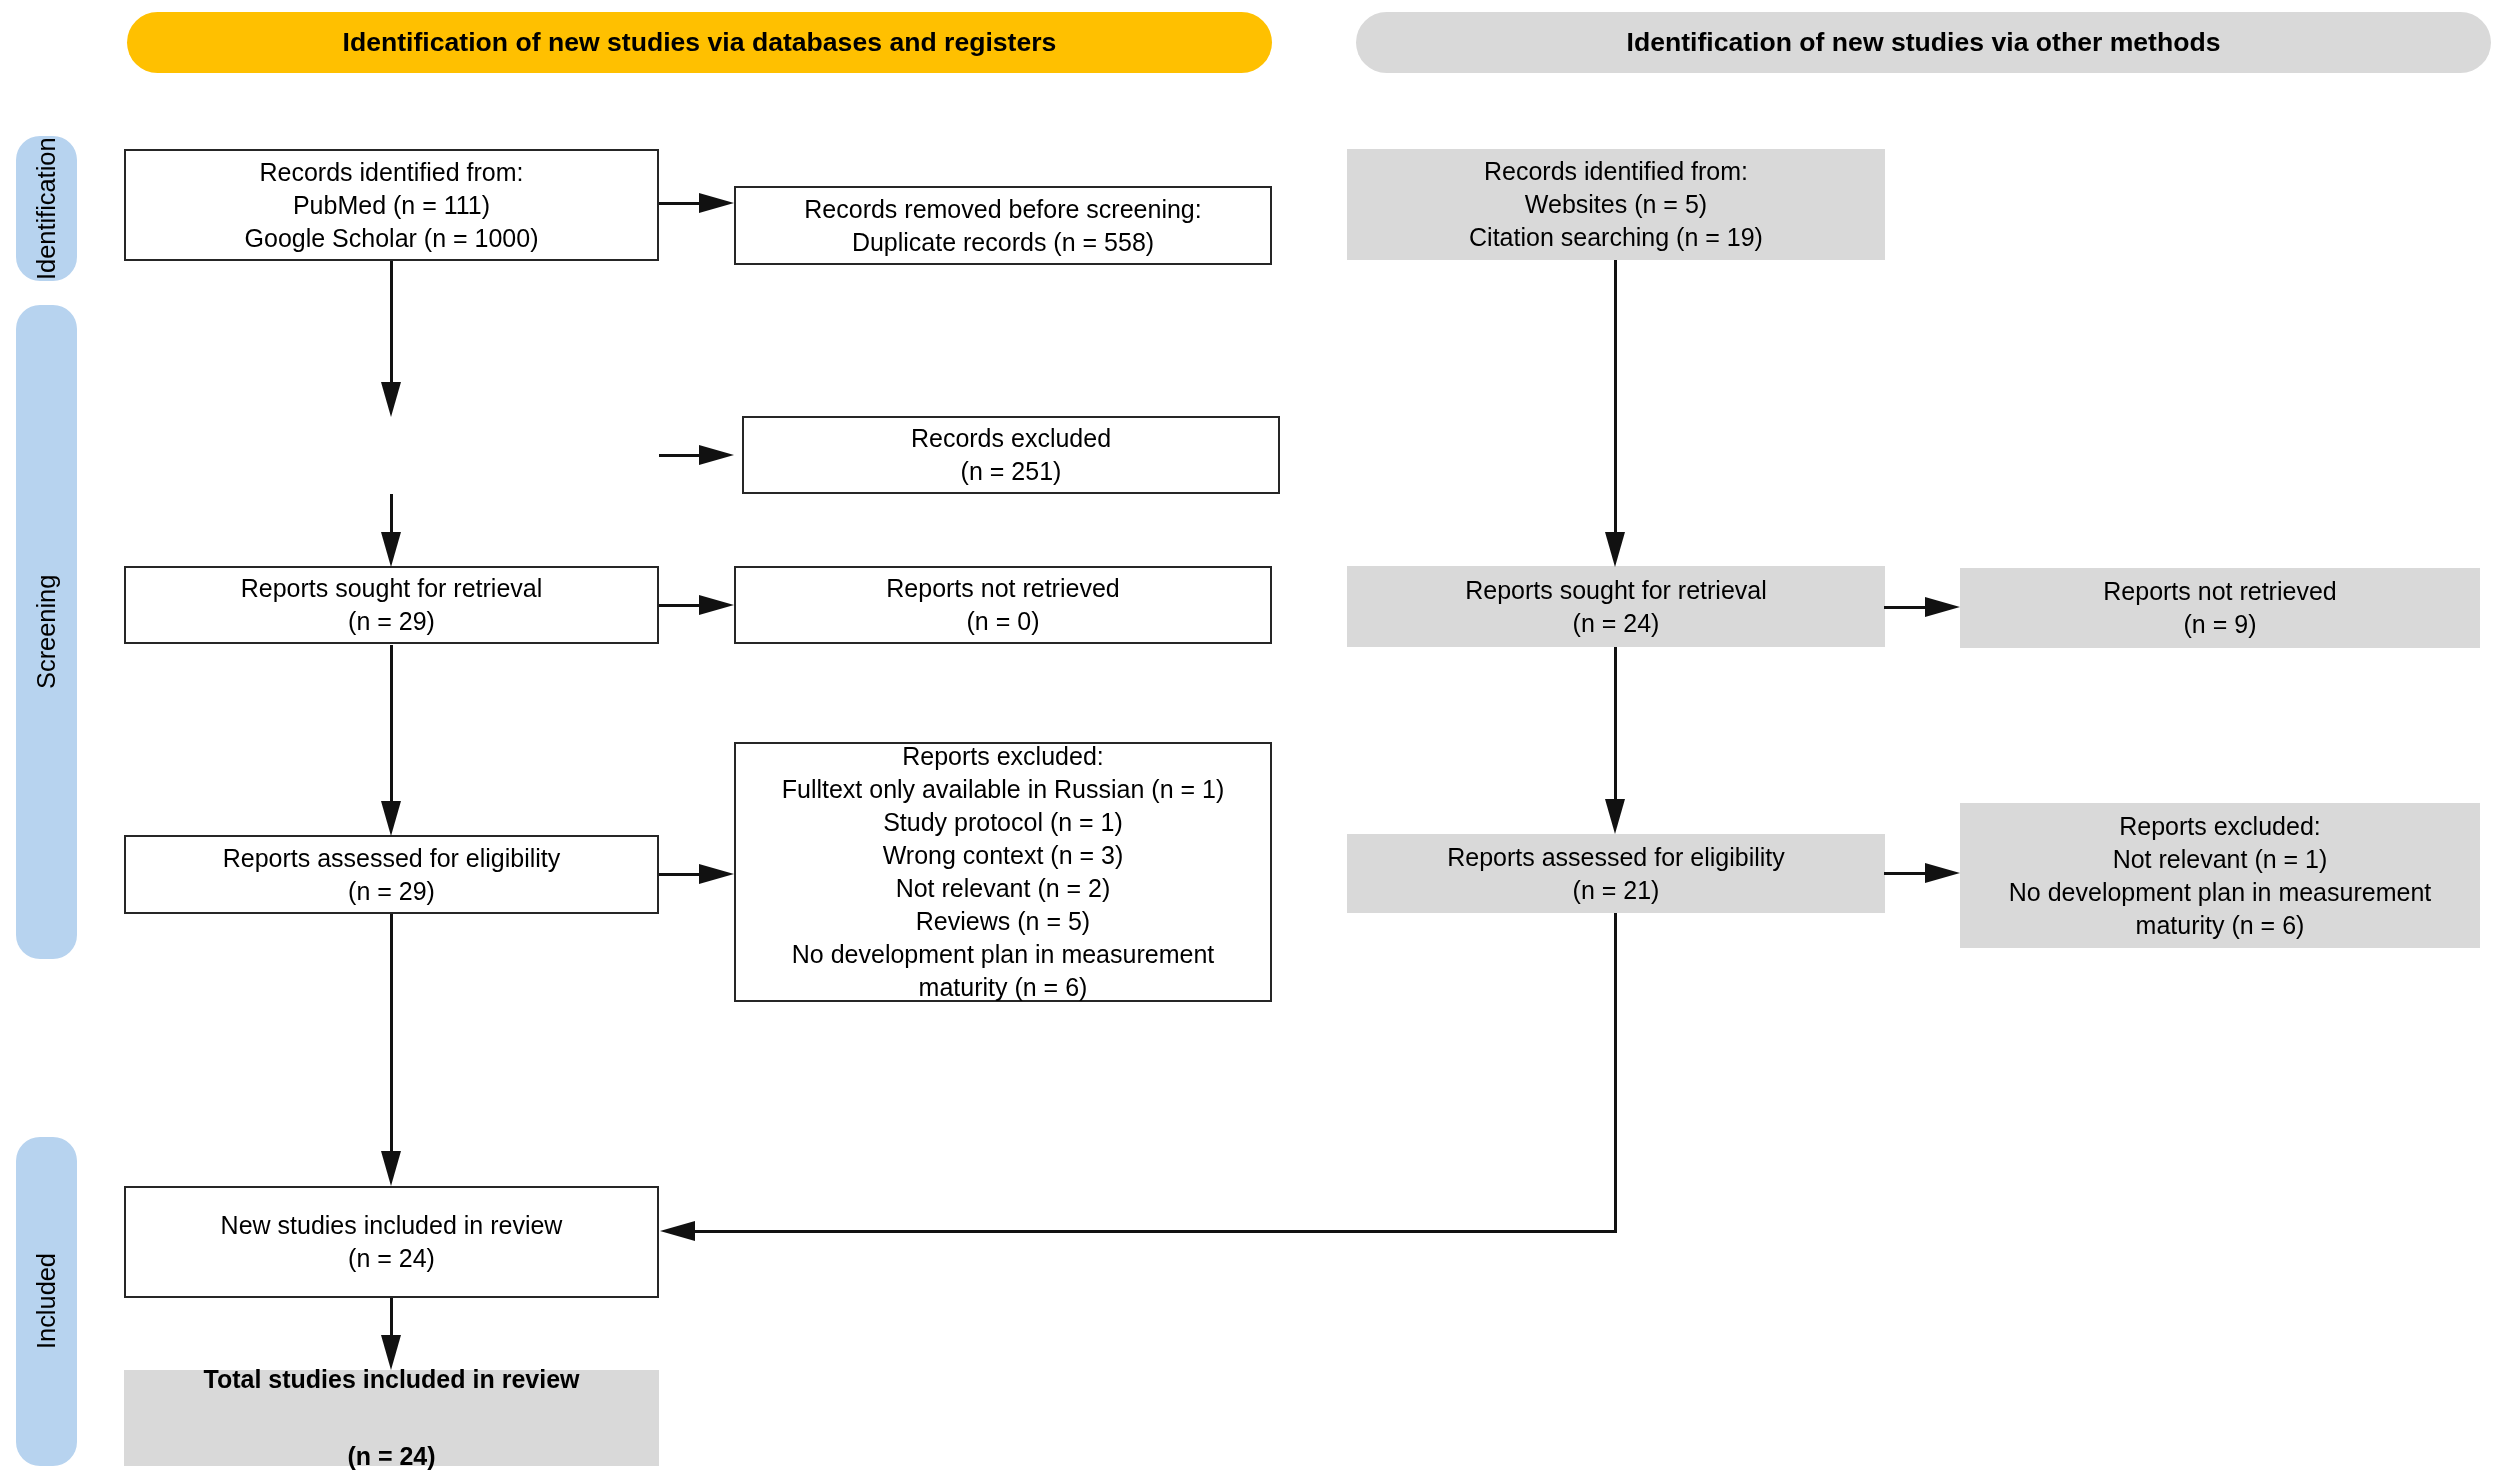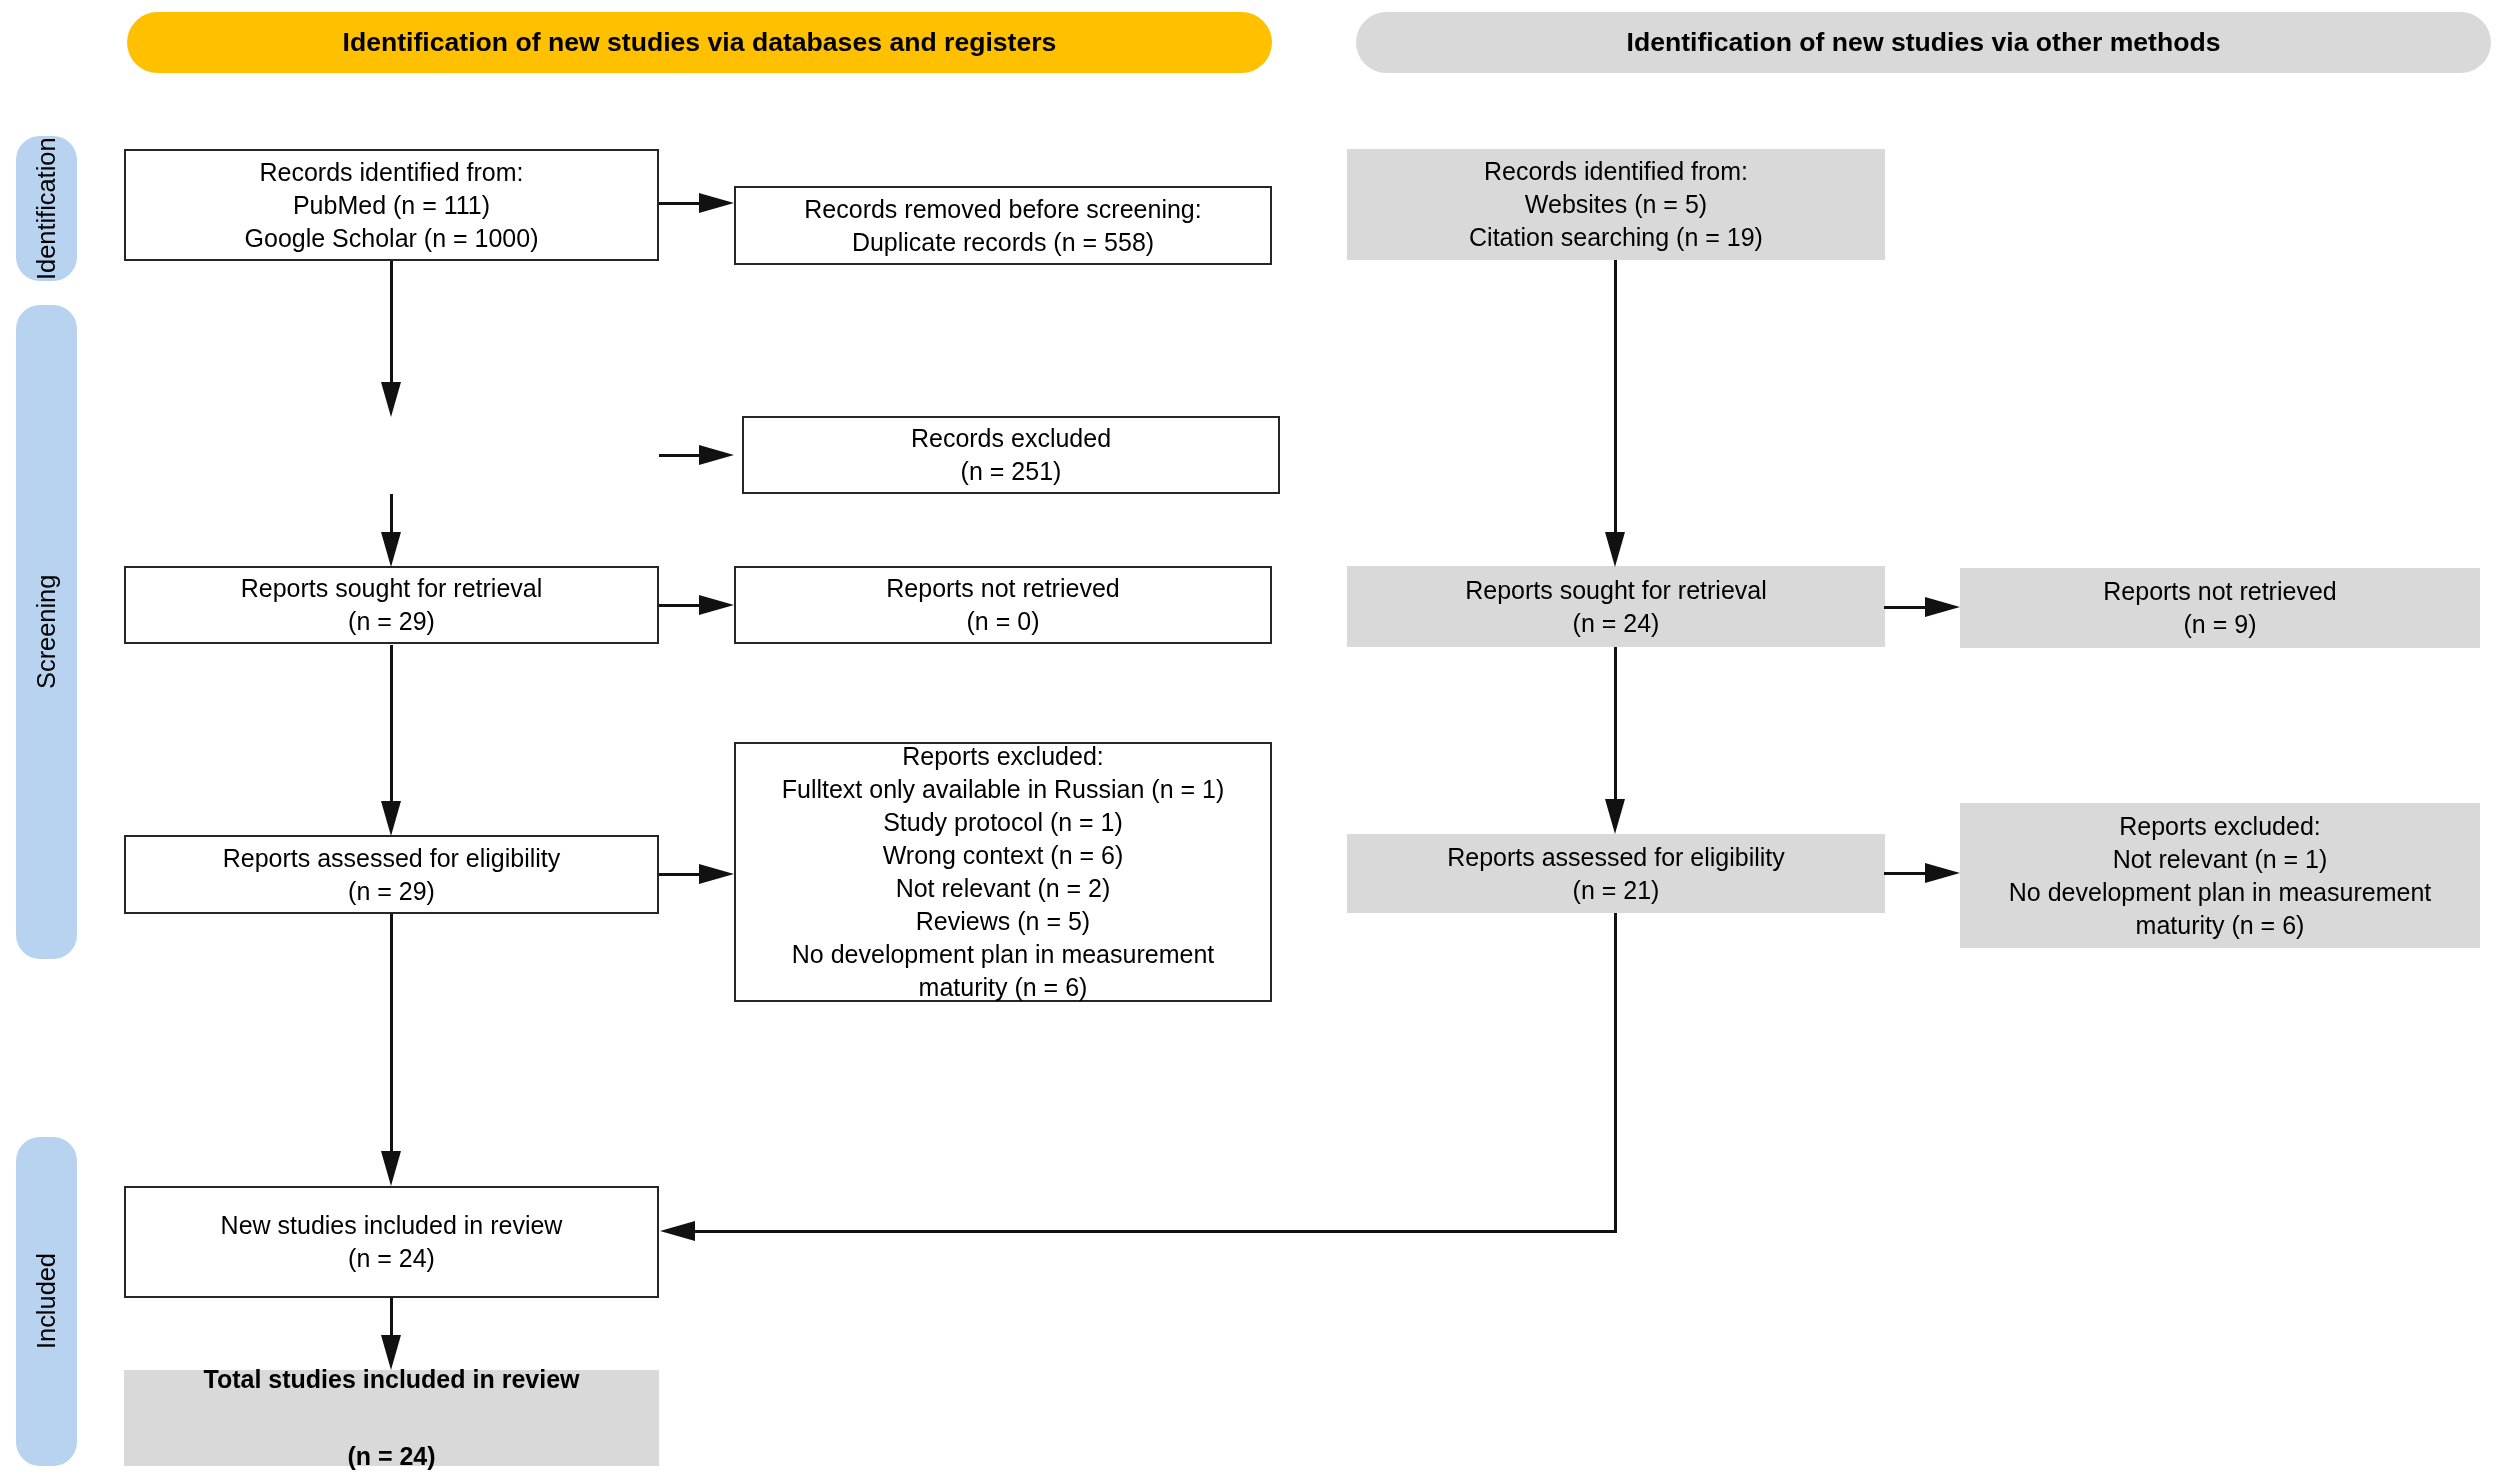--- a/index.html
+++ b/index.html
@@ -119,21 +119,21 @@
       <div>(n = 251)</div>
     </div>
   <div class="box white b-i">
       <div>Reports not retrieved</div>
       <div>(n = 0)</div>
     </div>
   <div class="box white b-j">
       <div>Reports excluded:</div>
       <div>Fulltext only available in Russian (n = 1)</div>
       <div>Study protocol (n = 1)</div>
-      <div>Wrong context (n = 6)</div>
+      <div>Wrong context (n = 3)</div>
       <div>Not relevant (n = 2)</div>
       <div>Reviews (n = 5)</div>
       <div>No development plan in measurement</div>
       <div>maturity (n = 6)</div>
     </div>
 
   <div class="box gray b-k">
       <div>Records identified from:</div>
       <div>Websites (n = 5)</div>
       <div>Citation searching (n = 19)</div>

